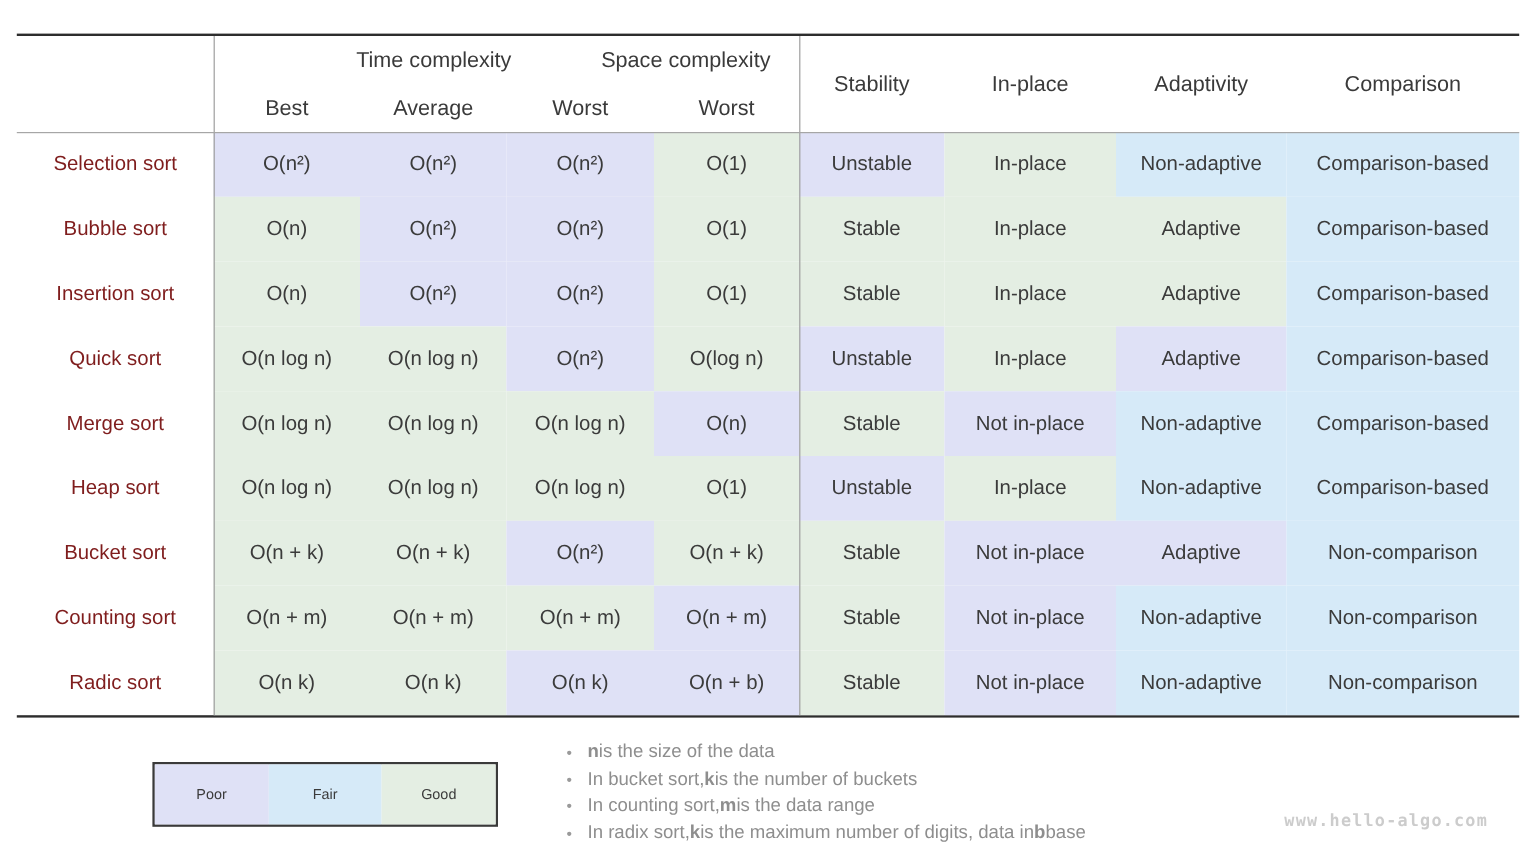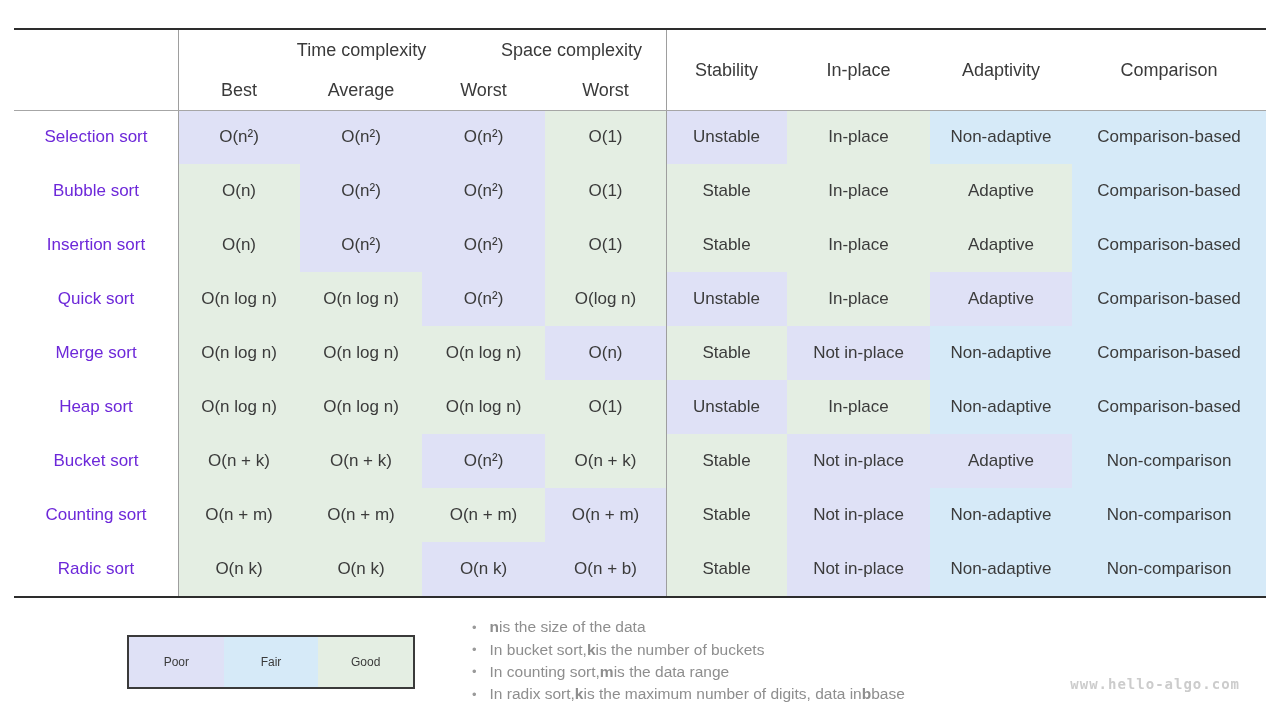--- a/index.html
+++ b/index.html
@@ -19,21 +19,21 @@
   .hline{position:absolute;top:80px;left:0;width:100%;height:1px;background:#a6a6a6;z-index:3;}
   .thead{display:grid;grid-template-columns:var(--cols);grid-template-rows:40px 40px;font-size:18px;color:#3a3a3a;}
   .hc{display:flex;align-items:center;justify-content:center;white-space:nowrap;}
   .h-corner{grid-column:1;grid-row:1/3;}
   .h-time{grid-column:2/5;grid-row:1;}
   .h-space{grid-column:5;grid-row:1;transform:translateX(-34px);}
   .h-sub{grid-row:2;}
   .h-prop{grid-row:1/3;}
   .row{display:grid;grid-template-columns:var(--cols);height:54px;}
   .cell{display:flex;align-items:center;justify-content:center;font-size:17px;white-space:nowrap;}
-  .name{color:#6d28d9;}
+  .name{color:#7f1d1d;}
   .poor{background:var(--poor);}
   .fair{background:var(--fair);}
   .good{background:var(--good);}
   .legend{
     position:absolute;left:127px;top:635px;width:284px;height:50px;
     border:2px solid #3a3a3a;display:grid;grid-template-columns:1fr 1fr 1fr;
   }
   .legend .cell{font-size:12px;}
   .notes{position:absolute;left:472px;top:616px;margin:0;padding:0;list-style:none;
     color:#8e8e8e;font-size:15.5px;}

